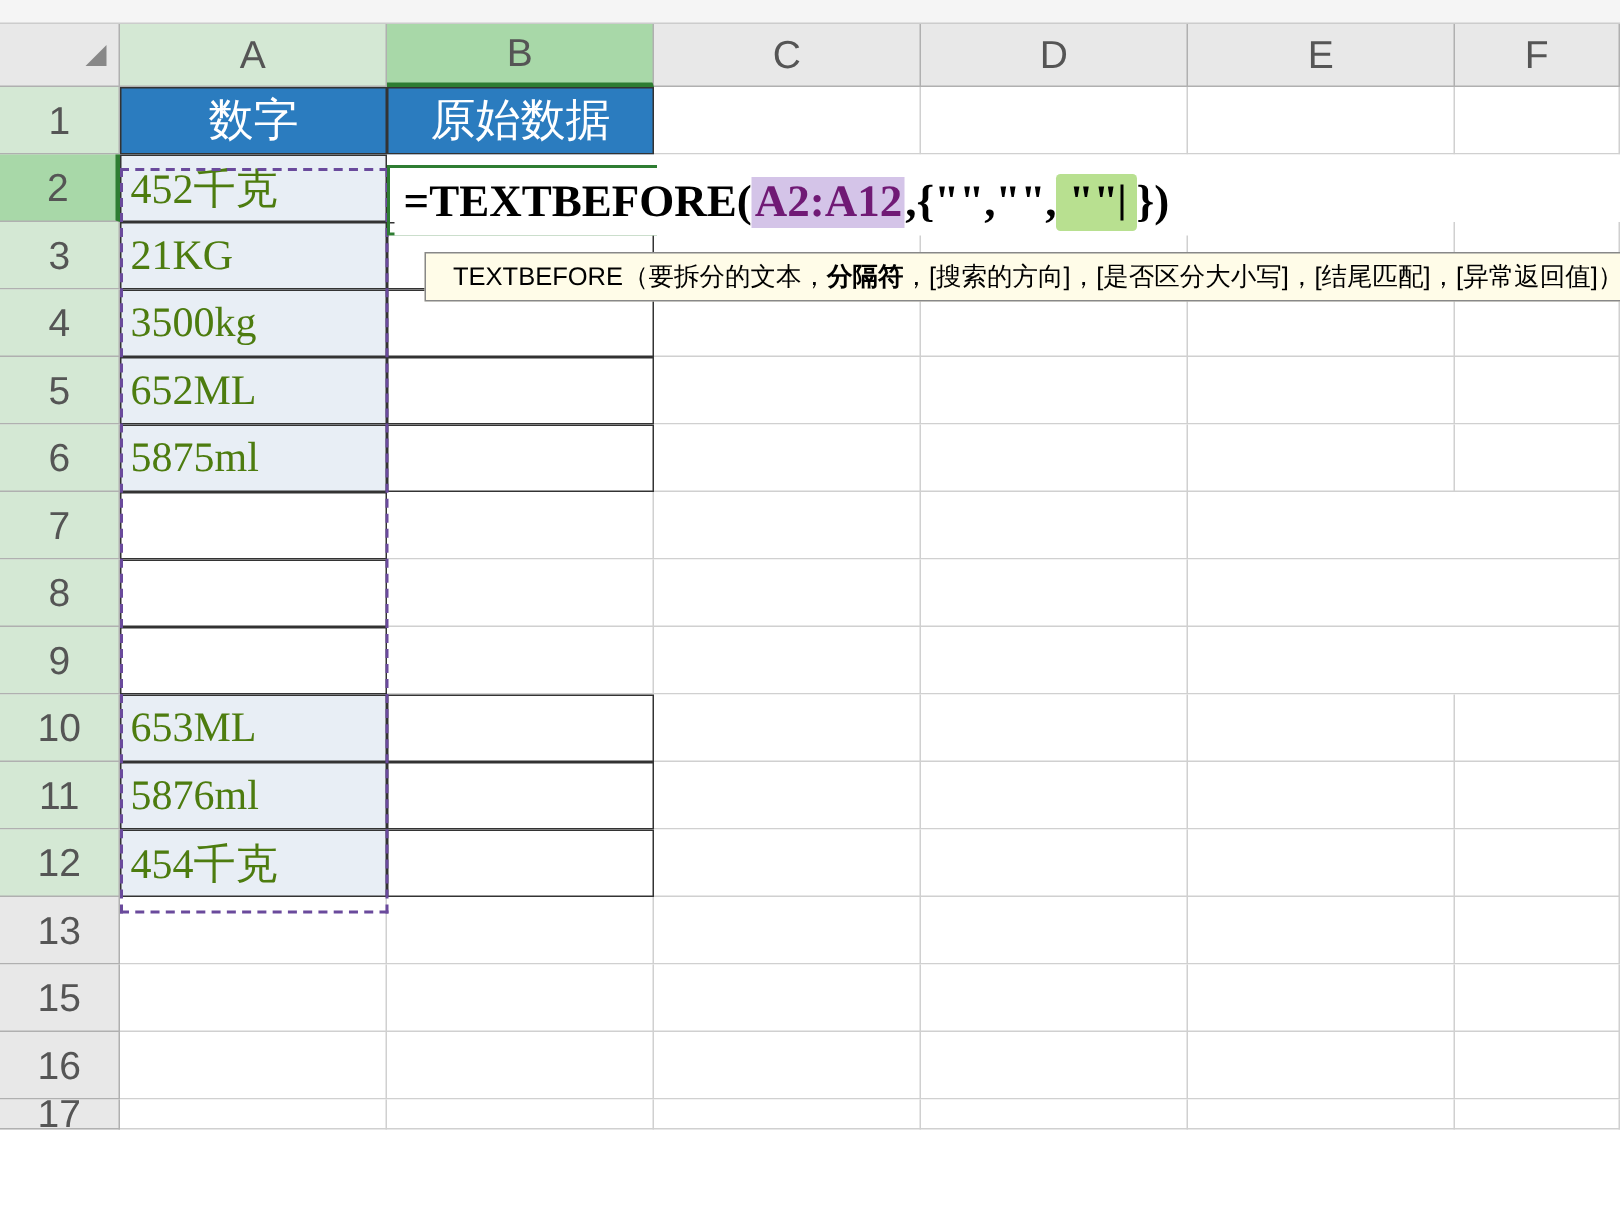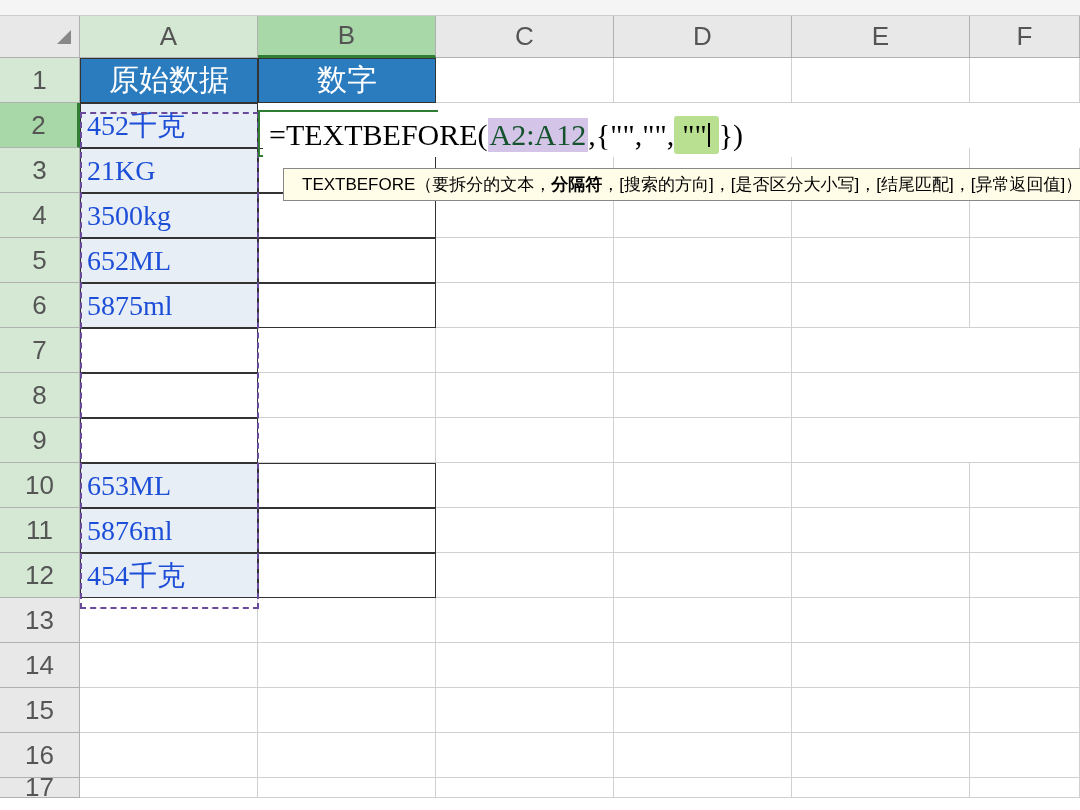--- a/index.html
+++ b/index.html
@@ -101,44 +101,45 @@
     .cell.header-cell {
       background: #2b7cbf;
       color: #fff;
       justify-content: center;
       font-size: 30px;
       border: 1px solid #333;
     }
     .cell.data-cell {
       background: #e8eef5;
       border: 1px solid #333;
-      color: #1d4ed8;
+      color: #4d7c0f;
     }
     .cell.b-column {
       background: #fff;
       border: 1px solid #333;
     }
     .formula-cell {
       position: absolute;
       left: 263px;
       top: 112px;
       width: 580px;
       height: 45px;
       display: flex;
       align-items: center;
       font-family: "Times New Roman", serif;
       font-size: 30px;
       white-space: nowrap;
       z-index: 10;
       background: #fff;
       padding-left: 6px;
+      font-weight: bold;
     }
     .formula-ref {
       background: #d4c4e8;
-      color: #14532d;
+      color: #701a75;
       padding: 0 2px;
     }
     .cursor-highlight {
       background: #b8e090;
       border-radius: 3px;
       padding: 2px 8px;
       display: inline-flex;
       align-items: center;
     }
     .text-cursor {
@@ -197,22 +198,22 @@
     <div class="col-header highlighted">A</div>
     <div class="col-header selected">B</div>
     <div class="col-header">C</div>
     <div class="col-header">D</div>
     <div class="col-header">E</div>
     <div class="col-header" style="flex:1">F</div>
   </div>
 
   <div class="row">
     <div class="row-header highlighted">1</div>
+    <div class="cell header-cell">数字</div>
     <div class="cell header-cell">原始数据</div>
-    <div class="cell header-cell">数字</div>
     <div class="cell"></div>
     <div class="cell"></div>
     <div class="cell"></div>
     <div class="cell" style="flex:1"></div>
   </div>
 
   <div class="row">
     <div class="row-header selected">2</div>
     <div class="cell data-cell">452千克</div>
     <div class="cell" style="border:none;background:#fff"></div>
@@ -322,29 +323,20 @@
   <div class="row">
     <div class="row-header">13</div>
     <div class="cell"></div>
     <div class="cell"></div>
     <div class="cell"></div>
     <div class="cell"></div>
     <div class="cell"></div>
     <div class="cell" style="flex:1"></div>
   </div>
 
-  <div class="row">
-    <div class="row-header">14</div>
-    <div class="cell"></div>
-    <div class="cell"></div>
-    <div class="cell"></div>
-    <div class="cell"></div>
-    <div class="cell"></div>
-    <div class="cell" style="flex:1"></div>
-  </div>
 
   <div class="row">
     <div class="row-header">15</div>
     <div class="cell"></div>
     <div class="cell"></div>
     <div class="cell"></div>
     <div class="cell"></div>
     <div class="cell"></div>
     <div class="cell" style="flex:1"></div>
   </div>

